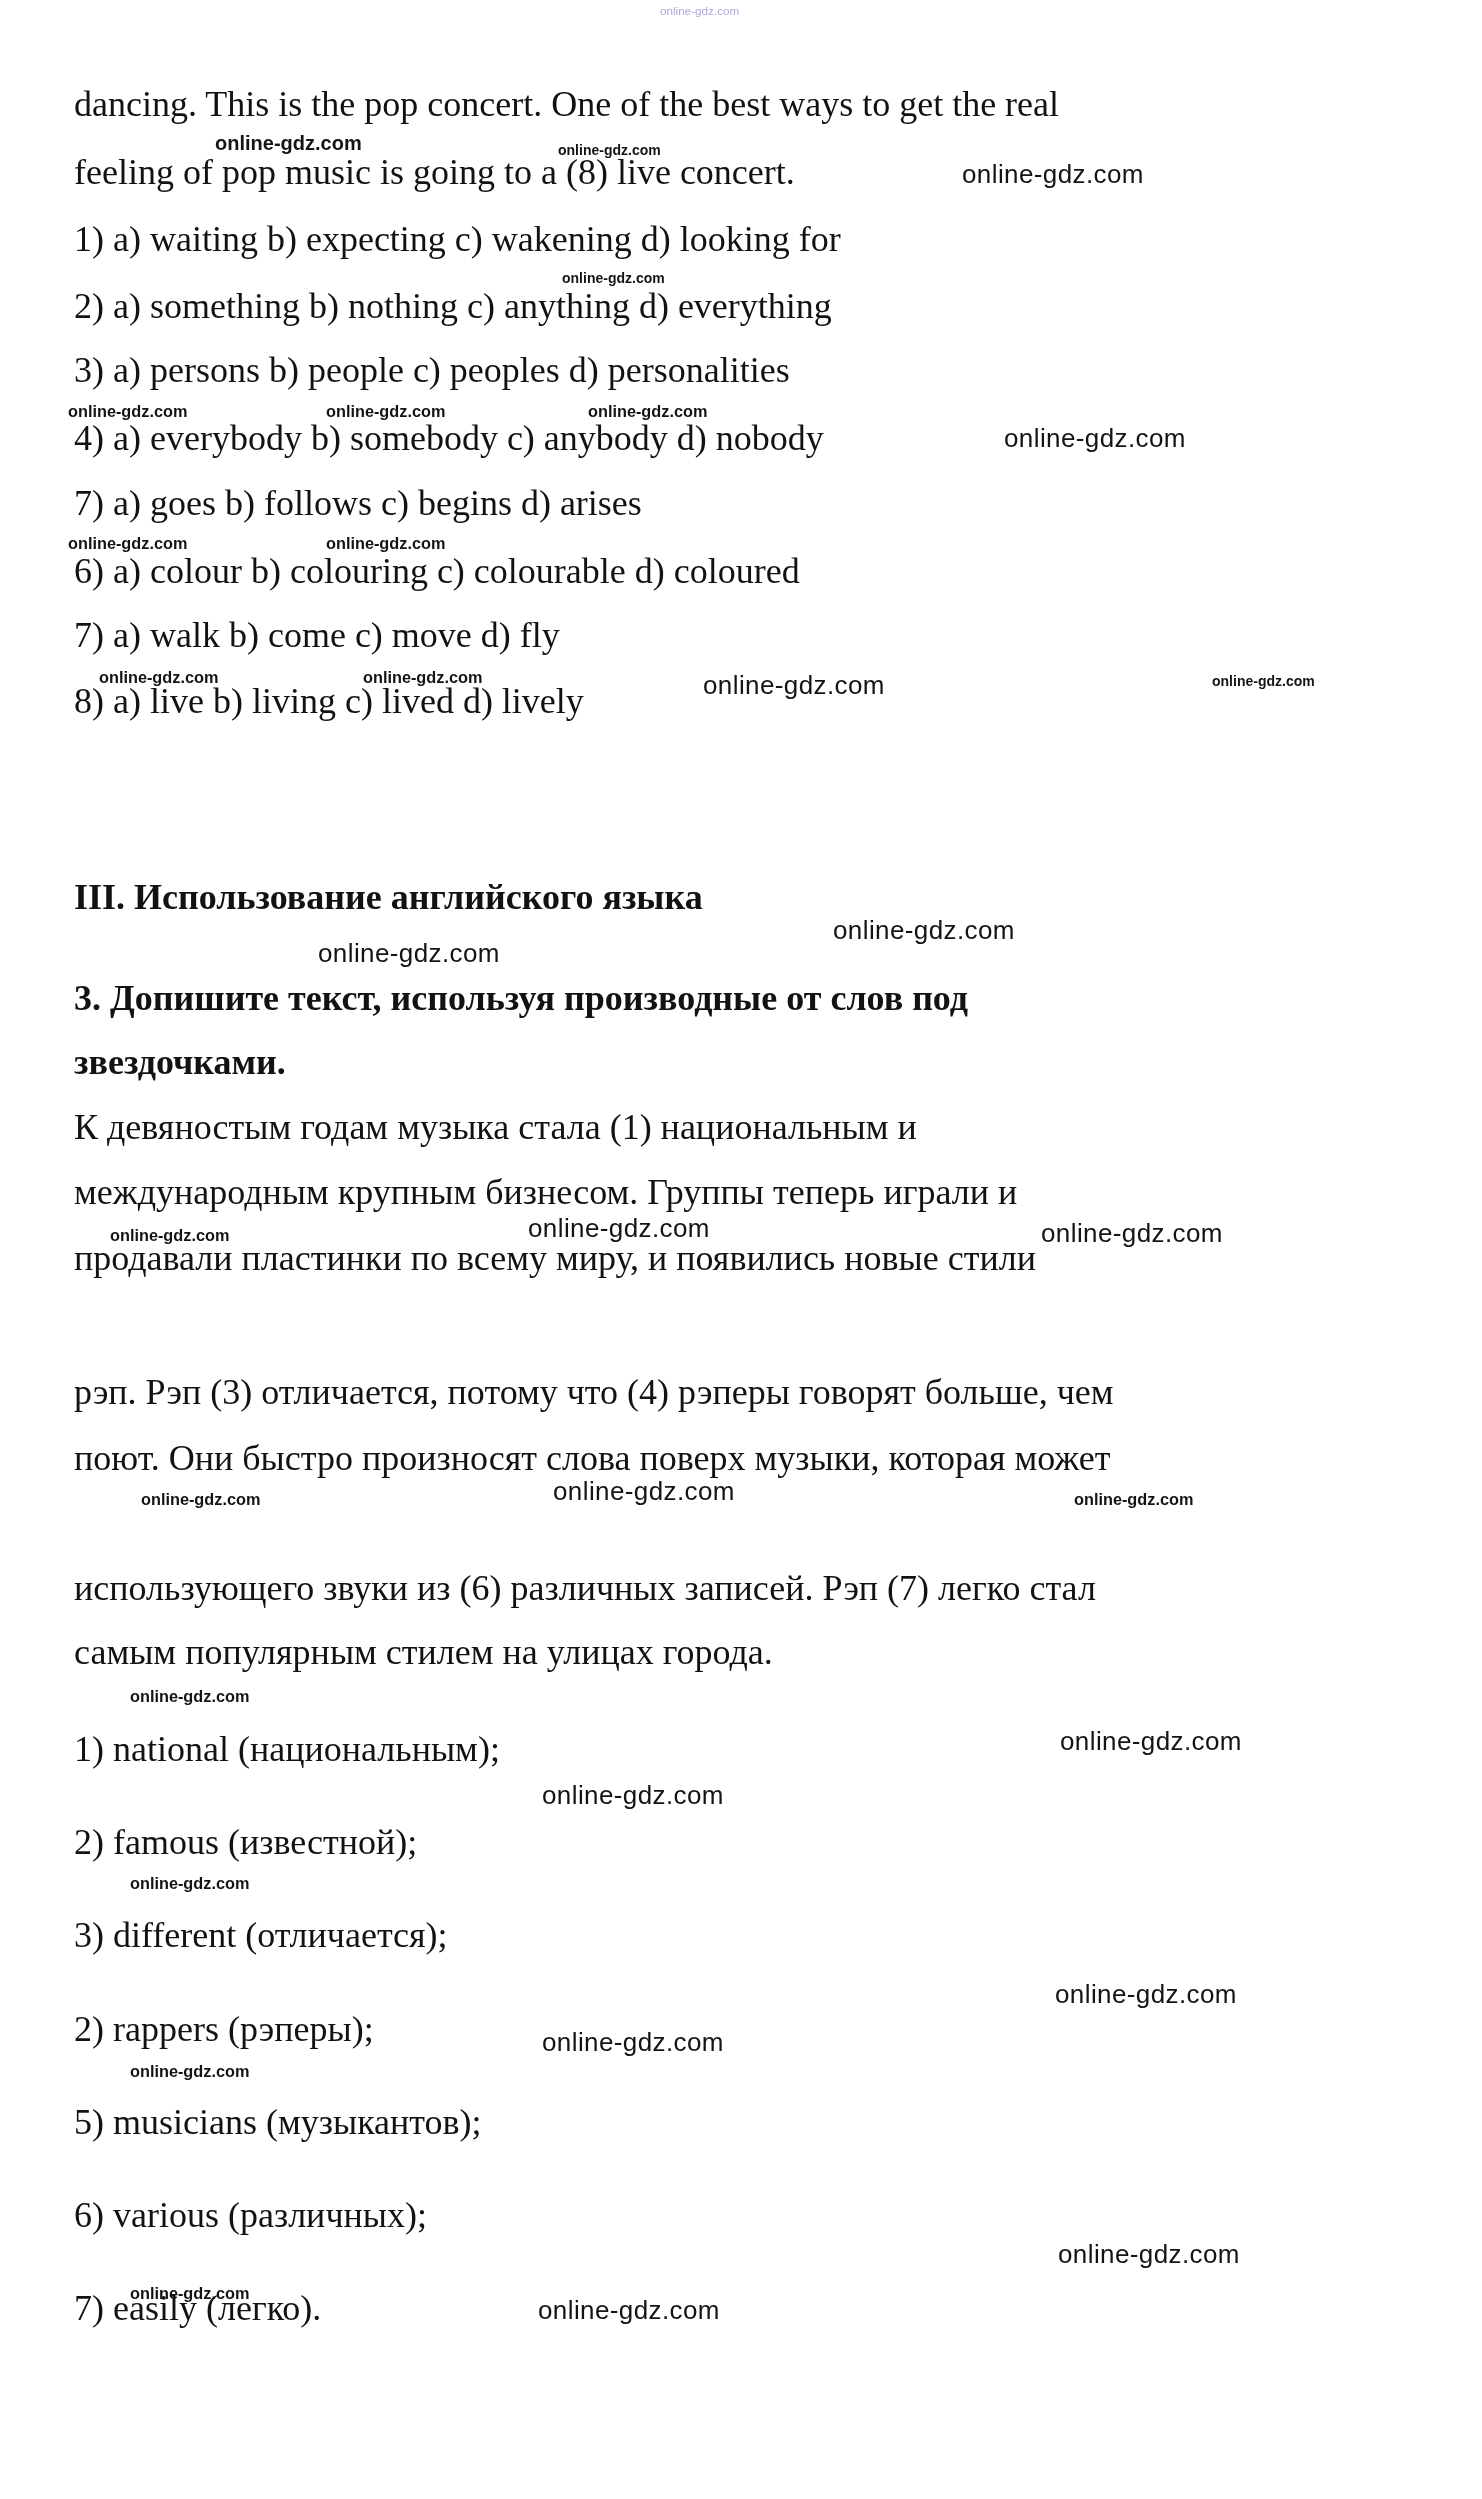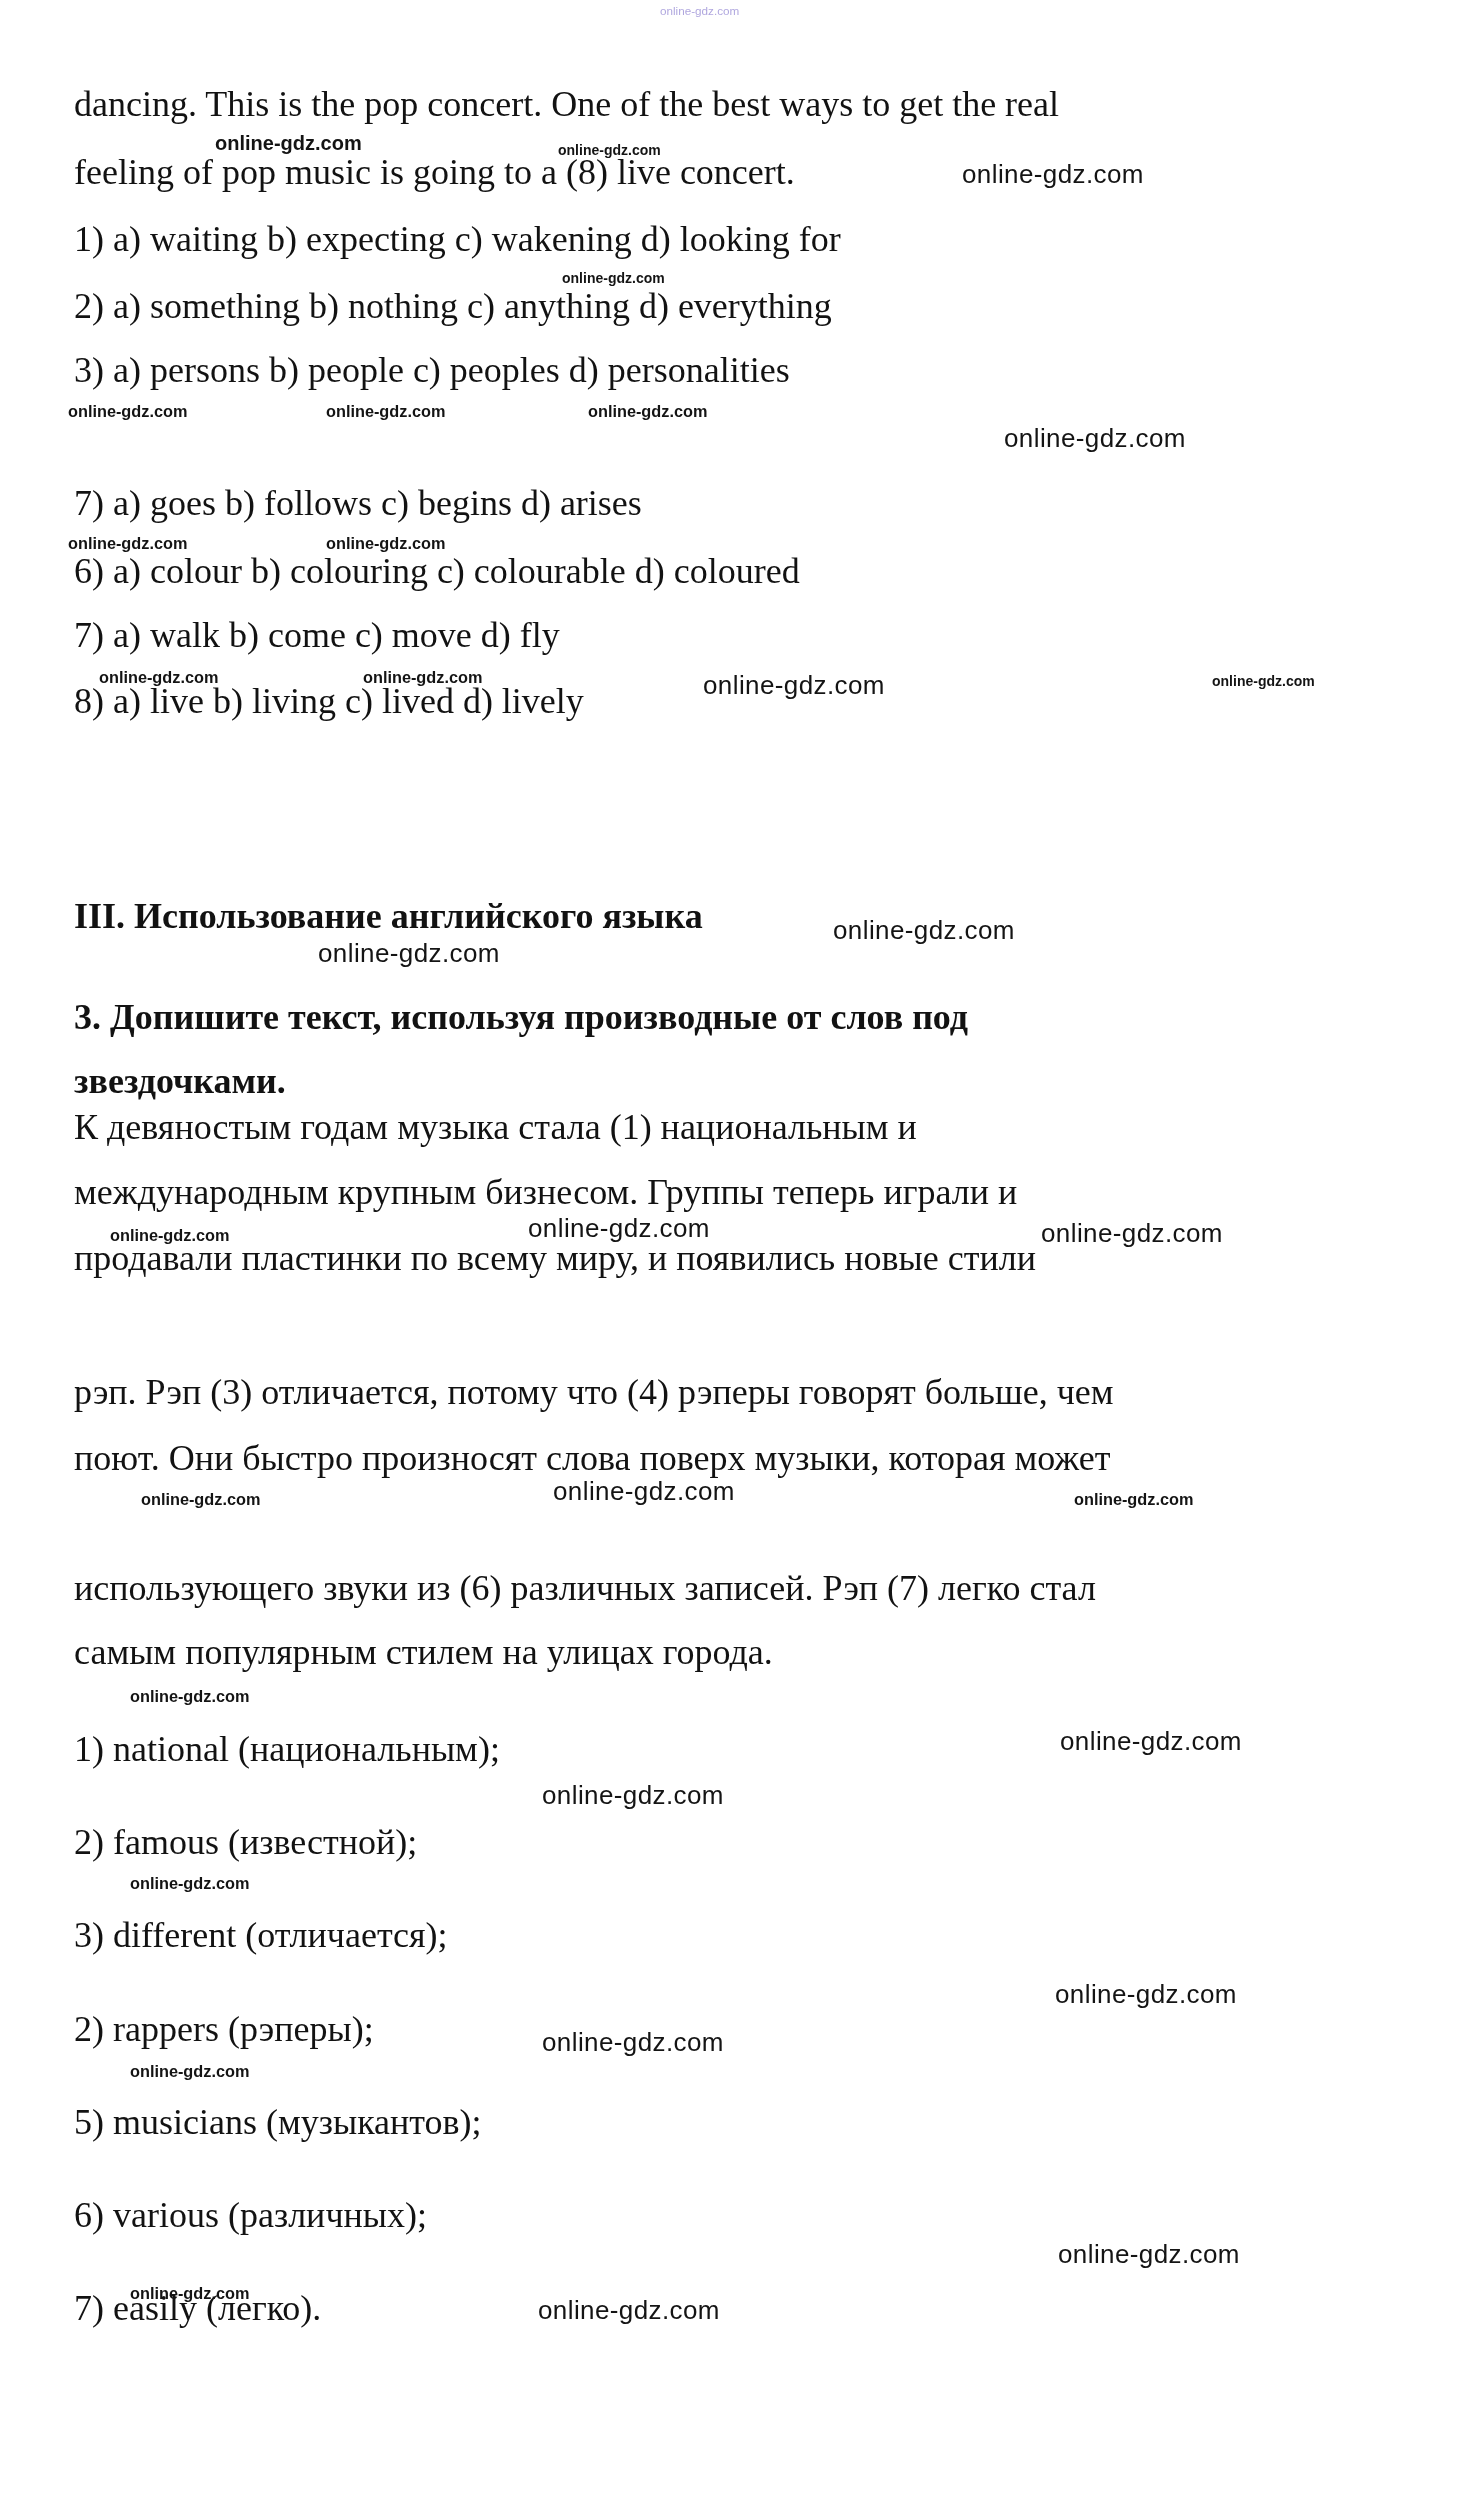--- a/index.html
+++ b/index.html
@@ -12,21 +12,21 @@
     color:#121212;
     overflow:hidden;
   }
   .tl{
     position:absolute;
     left:74px;
     font-size:36px;
     line-height:1.1;
     white-space:nowrap;
   }
-  .bold{font-weight:700;margin-top:19px;}
+  .bold{font-weight:700;}
   .wm{
     position:absolute;
     font-family:"Liberation Sans", sans-serif;
     color:#141414;
     white-space:nowrap;
   }
   .wm-top{font-size:11.7px;color:#a79ddb;opacity:0.9;}
   .wm-s{font-size:16.3px;font-weight:700;}
   .wm-s2{font-size:14px;font-weight:700;}
   .wm-m{font-size:20px;font-weight:700;}
@@ -36,20 +36,21 @@
 <body>
 
 <div class="page">
 
   <div class="tl" style="top:85px">dancing. This is the pop concert. One of the best ways to get the real</div>
   <div class="tl" style="top:153px">feeling of pop music is going to a (8) live concert.</div>
 
   <div class="tl" style="top:220px">1) a) waiting b) expecting c) wakening d) looking for</div>
   <div class="tl" style="top:287px">2) a) something b) nothing c) anything d) everything</div>
   <div class="tl" style="top:351px">3) a) persons b) people c) peoples d) personalities</div>
+  <div class="tl" style="top:419px">4) a) everybody b) somebody c) anybody d) nobody</div>
   <div class="tl" style="top:484px">7) a) goes b) follows c) begins d) arises</div>
   <div class="tl" style="top:552px">6) a) colour b) colouring c) colourable d) coloured</div>
   <div class="tl" style="top:616px">7) a) walk b) come c) move d) fly</div>
   <div class="tl" style="top:682px">8) a) live b) living c) lived d) lively</div>
 
   <div class="tl bold" style="top:878px">III. Использование английского языка</div>
   <div class="tl bold" style="top:979px">3. Допишите текст, используя производные от слов под</div>
   <div class="tl bold" style="top:1043px">звездочками.</div>
 
   <div class="tl" style="top:1108px">К девяностым годам музыка стала (1) национальным и</div>

